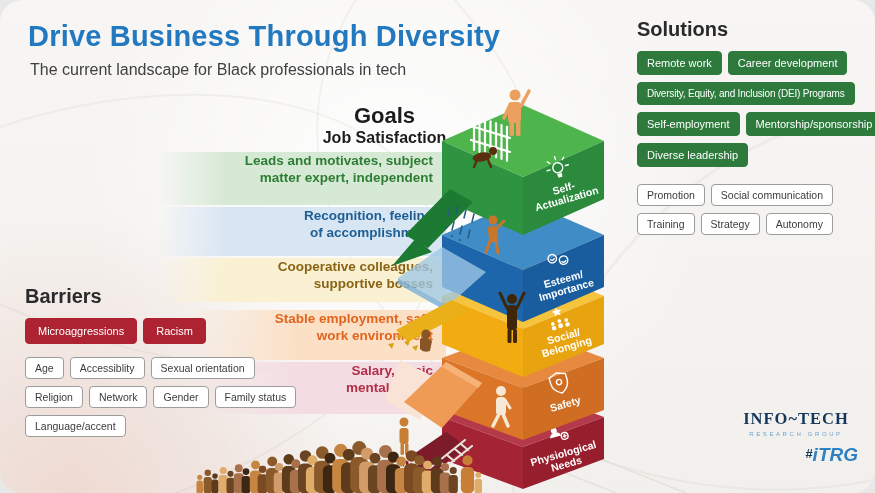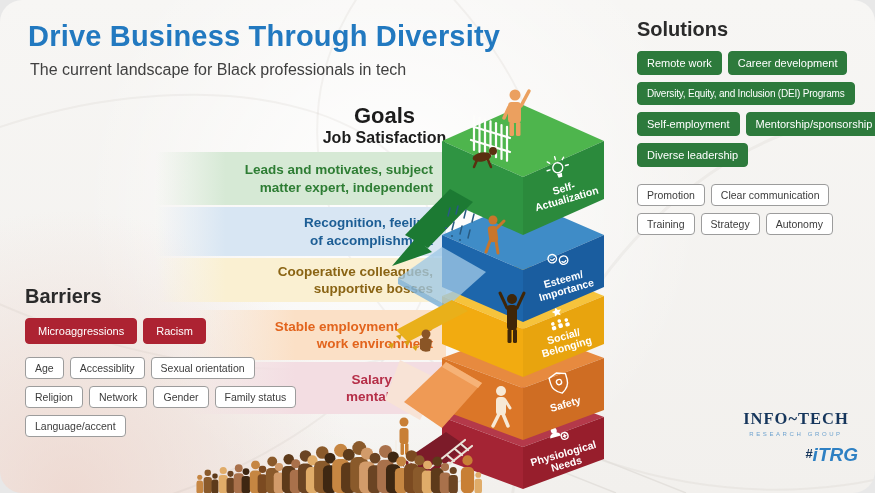--- a/index.html
+++ b/index.html
@@ -15,21 +15,21 @@
   .sw3{width:820px;height:620px;right:-260px;top:-140px;transform:rotate(14deg);}
   .sw4{width:520px;height:720px;right:-190px;bottom:-320px;transform:rotate(32deg);border-width:3px;}
 
   .title{position:absolute;left:28px;top:20px;font-size:29px;font-weight:800;color:#2279c0;letter-spacing:.2px;}
   .subtitle{position:absolute;left:30px;top:61px;font-size:16px;color:#404040;}
 
   .goals{position:absolute;left:282px;top:103px;width:205px;text-align:center;}
   .goals .g1{font-size:22px;font-weight:800;color:#1c1c1c;}
   .goals .g2{font-size:16px;font-weight:800;color:#1c1c1c;margin-top:0px;}
 
-  .band{position:absolute;left:156px;width:290px;display:flex;flex-direction:column;justify-content:center;
+  .band{position:absolute;left:156px;width:290px;display:flex;flex-direction:column;
     align-items:flex-end;padding-right:13px;box-sizing:border-box;font-weight:bold;font-size:13.5px;
     line-height:1.28;text-align:right;}
   .band-1{top:152px;height:53px;color:#2e7d34;background:linear-gradient(90deg,rgba(214,233,213,0),rgba(214,233,213,1) 24%);}
   .band-2{top:207px;height:49px;color:#1d5e95;background:linear-gradient(90deg,rgba(216,230,243,0),rgba(216,230,243,1) 24%);}
   .band-3{top:258px;height:44px;color:#8a6414;background:linear-gradient(90deg,rgba(250,240,210,0),rgba(250,240,210,1) 24%);}
   .band-4{top:310px;height:50px;color:#e2641d;background:linear-gradient(90deg,rgba(251,224,198,0) 10%,rgba(251,224,198,1) 48%);}
   .band-5{top:362px;height:52px;color:#b52e48;background:linear-gradient(90deg,rgba(243,221,226,0) 10%,rgba(243,221,226,1) 48%);}
 
   .sec-h{font-size:20px;font-weight:800;color:#2a2a2a;margin:0 0 10px 0;}
   .prow{display:flex;gap:6px;margin-bottom:7px;flex-wrap:nowrap;}
@@ -130,21 +130,21 @@
     <div class="prow">
       <span class="pill pill-green">Self-employment</span>
       <span class="pill pill-green">Mentorship/sponsorship</span>
     </div>
     <div class="prow">
       <span class="pill pill-green">Diverse leadership</span>
     </div>
     <div class="gapper"></div>
     <div class="prow">
       <span class="pill">Promotion</span>
-      <span class="pill">Clear communication</span>
+      <span class="pill">Social communication</span>
     </div>
     <div class="prow">
       <span class="pill">Training</span>
       <span class="pill">Strategy</span>
       <span class="pill">Autonomy</span>
     </div>
   </div>
 
   <svg class="scene" viewBox="0 0 875 493">
     <defs>

